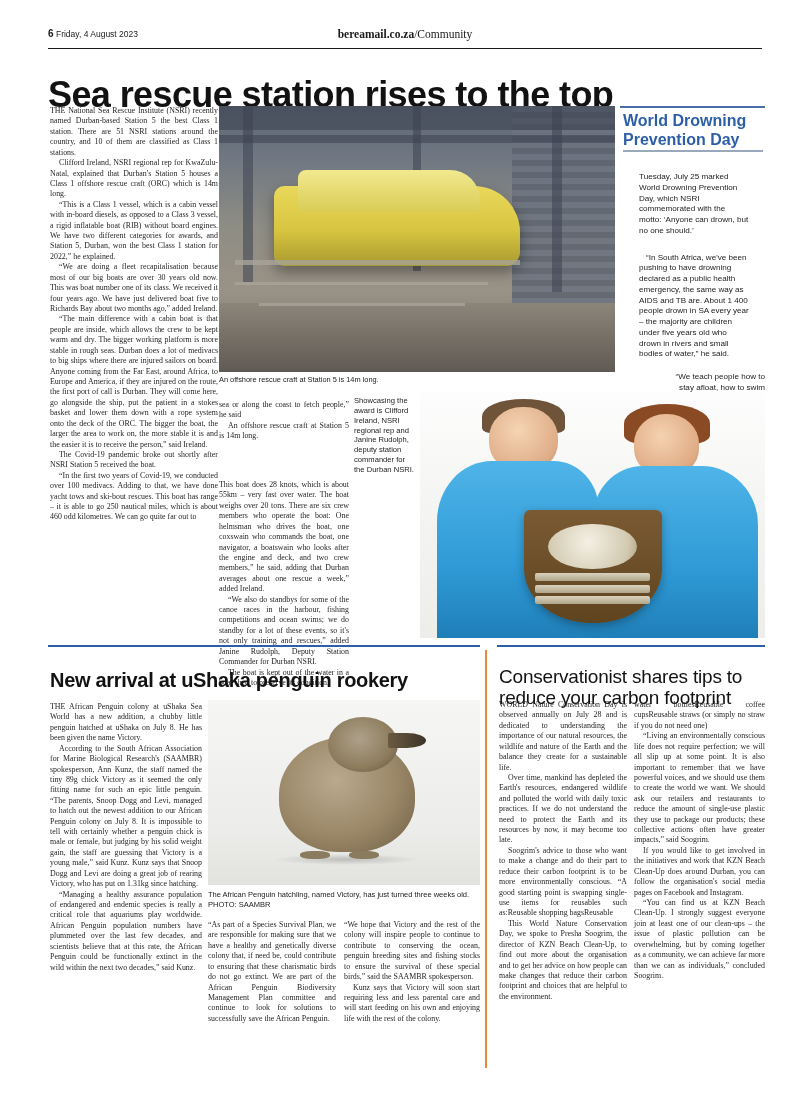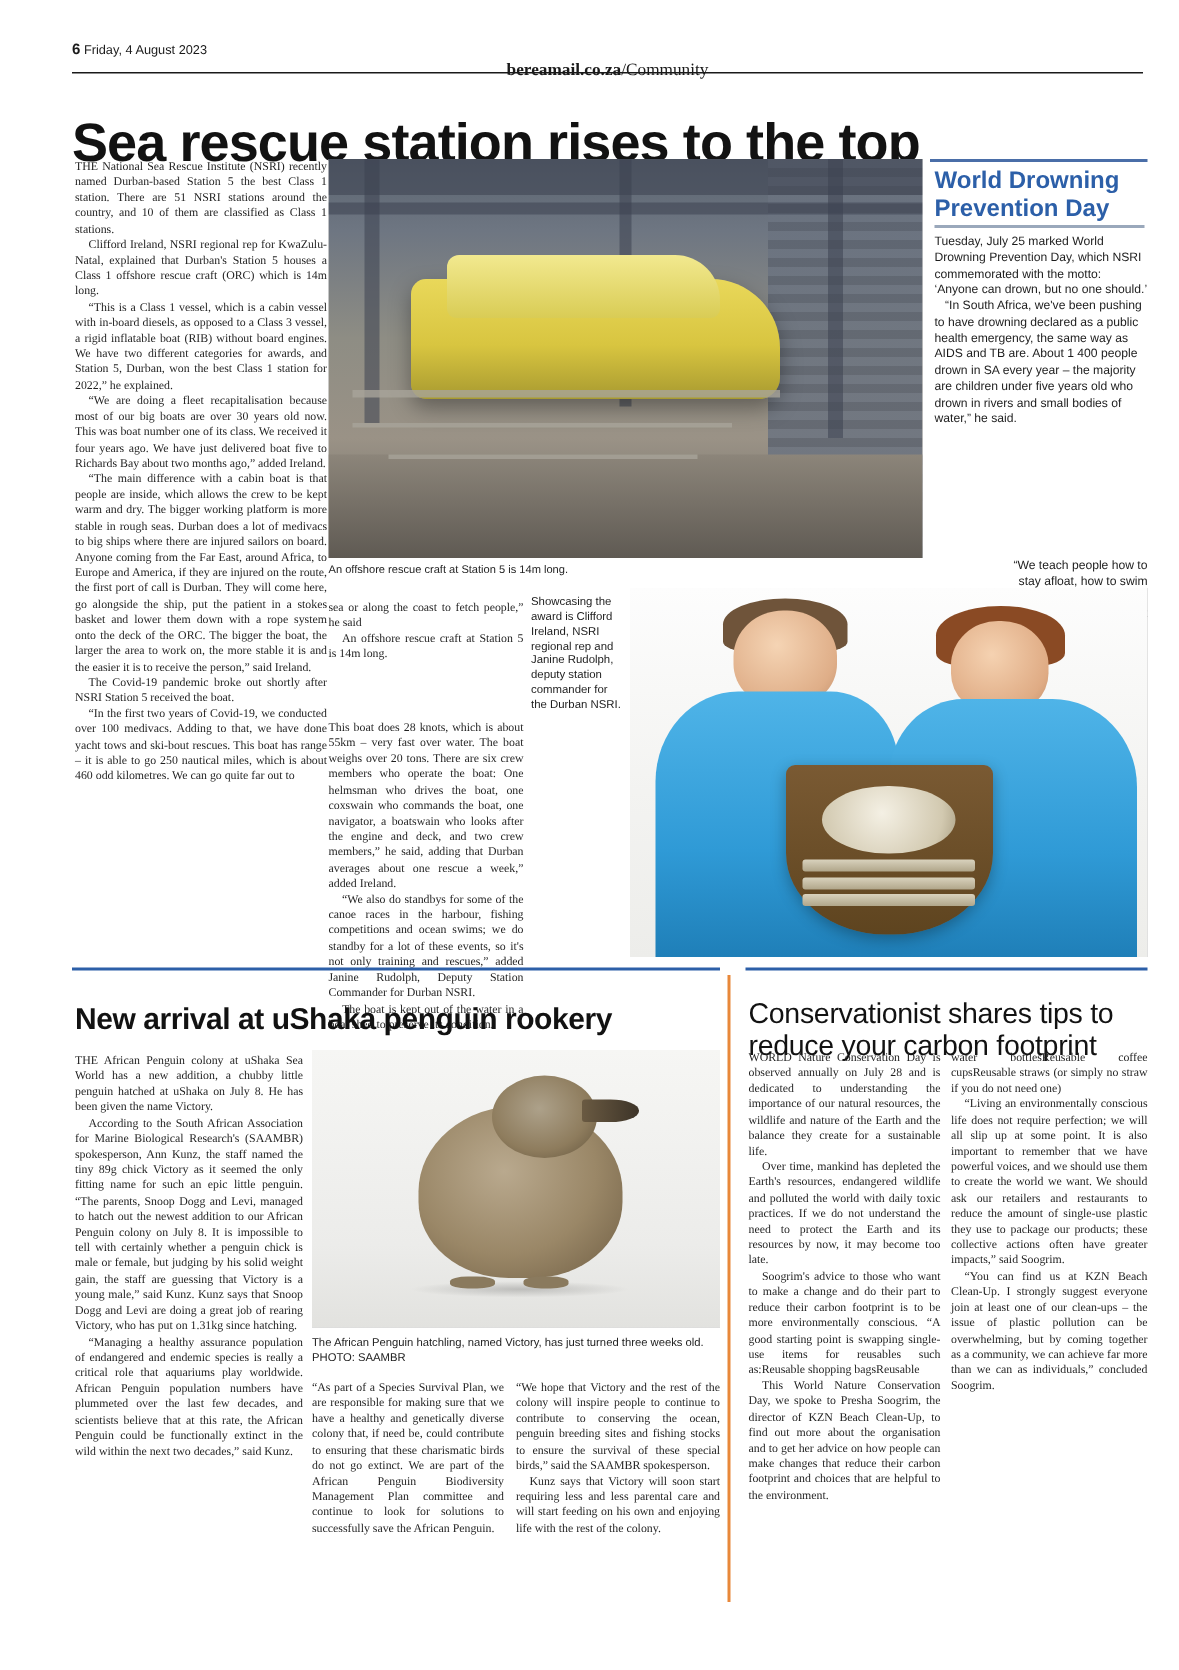--- a/index.html
+++ b/index.html
@@ -41,21 +41,20 @@
     font-weight: bold;
     font-size: 10px;
   }
   .site {
     position: absolute;
     left: 50%; top: 0;
     transform: translateX(-50%);
     font-family: "Liberation Serif", serif;
     font-size: 11.5px;
     white-space: nowrap;
-    margin-top: 13px;
   }
   .site .dom { font-weight: bold; }
   .site .sec { font-weight: normal; }
   .rule-top {
     position: absolute;
     left: 36px; top: 48px;
     width: 714px; height: 1.4px;
     background: #1a1a1a;
   }
 
@@ -125,21 +124,21 @@
   }
   .sidebox-body {
     position: absolute;
     left: 611px; top: 156px;
     width: 142px;
     font-family: "Liberation Sans", sans-serif;
     font-size: 8.1px;
     line-height: 1.33;
     color: #1c1c1c;
   }
-  .sidebox-body p { margin: 0; text-indent: 7px; }
+  .sidebox-body p { margin: 16px; text-indent: 7px; }
   .sidebox-body p.first { text-indent: 0; }
   .sidebox-tail {
     position: absolute;
     left: 660px; top: 372px;
     width: 93px;
     font-family: "Liberation Sans", sans-serif;
     font-size: 8.1px;
     line-height: 1.33;
     color: #1c1c1c;
     text-align: right;
@@ -439,16 +438,17 @@
 
   <div class="col" id="col-c1">
     <p class="first">WORLD Nature Conservation Day is observed annually on July 28 and is dedicated to understanding the importance of our natural resources, the wildlife and nature of the Earth and the balance they create for a sustainable life.</p>
     <p>Over time, mankind has depleted the Earth's resources, endangered wildlife and polluted the world with daily toxic practices. If we do not understand the need to protect the Earth and its resources by now, it may become too late.</p>
     <p>Soogrim's advice to those who want to make a change and do their part to reduce their carbon footprint is to be more environmentally conscious. “A good starting point is swapping single-use items for reusables such as:Reusable shopping bagsReusable</p>
     <p>This World Nature Conservation Day, we spoke to Presha Soogrim, the director of KZN Beach Clean-Up, to find out more about the organisation and to get her advice on how people can make changes that reduce their carbon footprint and choices that are helpful to the environment.</p>
   </div>
   <div class="col" id="col-c2">
     <p class="first">water bottlesReusable coffee cupsReusable straws (or simply no straw if you do not need one)</p>
     <p>“Living an environmentally conscious life does not require perfection; we will all slip up at some point. It is also important to remember that we have powerful voices, and we should use them to create the world we want. We should ask our retailers and restaurants to reduce the amount of single-use plastic they use to package our products; these collective actions often have greater impacts,” said Soogrim.</p>
+    <p>If you would like to get involved in the initiatives and work that KZN Beach Clean-Up does around Durban, you can follow the organisation's social media pages on Facebook and Instagram.</p>
     <p>“You can find us at KZN Beach Clean-Up. I strongly suggest everyone join at least one of our clean-ups – the issue of plastic pollution can be overwhelming, but by coming together as a community, we can achieve far more than we can as individuals,” concluded Soogrim.</p>
   </div>
 
 </div>
 
 </body></html>

